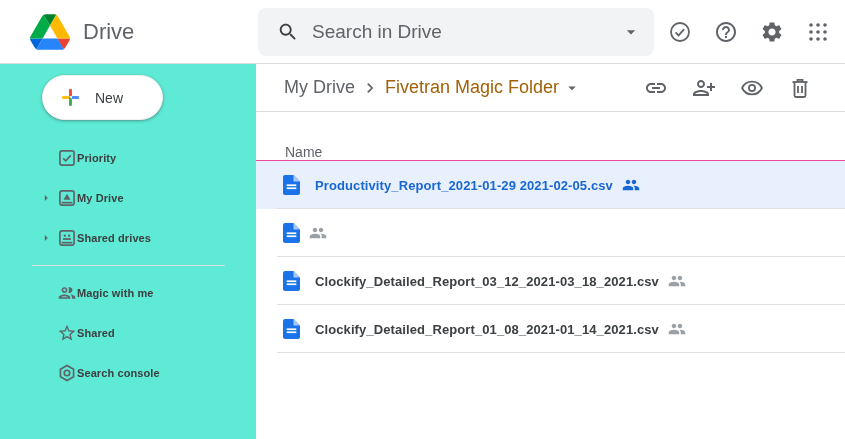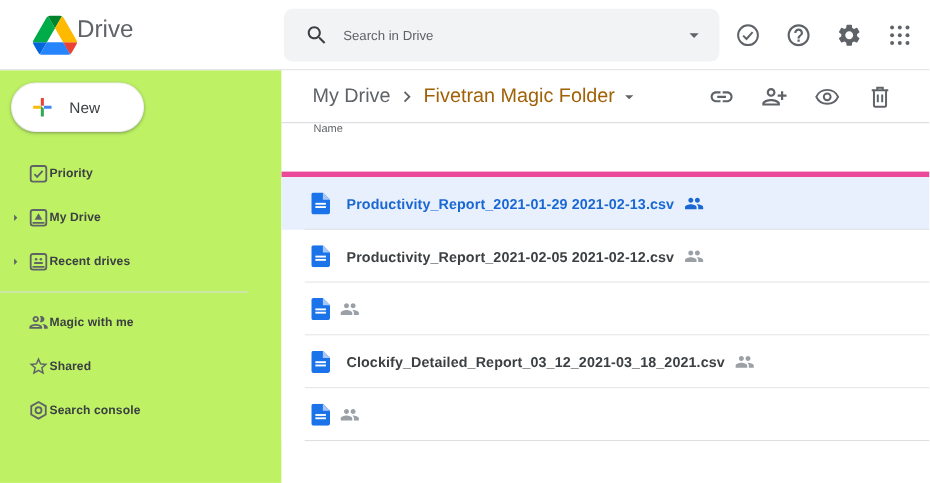--- a/index.html
+++ b/index.html
@@ -4,39 +4,39 @@
 <style>
   * { box-sizing: border-box; }
   html,body { margin:0; padding:0; }
   body {
     width:845px; height:439px; overflow:hidden; position:relative;
     background:#fff; font-family:"Liberation Sans", sans-serif; color:#3c4043;
   }
 
   
   .topbar { height:64px; display:flex; align-items:center; border-bottom:1px solid #dadce0; position:relative; background:#fff; }
-  .logo { display:flex; align-items:flex-start; margin-left:30px; }
+  .logo { display:flex; align-items:center; margin-left:30px; gap:13px; }
   .logo-text { font-size:22px; color:#5f6368; }
   .searchbar {
     position:absolute; left:258px; top:8px; width:396px; height:48px;
     background:#f1f3f4; border-radius:8px; display:flex; align-items:center;
   }
   .searchbar .search-glyph { margin-left:19px; width:22px; height:22px; color:#3c4043; flex:0 0 auto; }
   .searchbar input {
     flex:1; min-width:0; margin-left:11px; border:none; background:transparent; outline:none;
-    font-size:12px; color:#1d4ed8; font-family:inherit;
+    font-size:19px; color:#1d4ed8; font-family:inherit;
   }
   .searchbar input::placeholder { color:#5f6368; opacity:1; }
   .searchbar .caret { margin-right:13px; color:#5f6368; width:20px; height:20px; cursor:pointer; flex:0 0 auto; }
   .top-icons { position:absolute; right:15px; top:0; height:64px; display:flex; align-items:center; gap:22px; }
   .icon-btn { width:24px; height:24px; color:#5f6368; cursor:pointer; display:flex; align-items:center; justify-content:center; }
   .icon-btn svg { width:100%; height:100%; }
 
   
-  .sidebar { position:absolute; left:0; top:64px; width:256px; bottom:0; background:#bef264; }
+  .sidebar { position:absolute; left:0; top:64px; width:256px; bottom:0; background:#5eead4;padding-left:32px; }
   .new-btn {
     margin:11px 0 0 10px; width:121px; height:45px; background:#fff; border-radius:24px;
     display:flex; align-items:center; cursor:pointer; border:1px solid #f1f1f1;
     box-shadow:0 1px 2px 0 rgba(60,64,67,.30), 0 1px 3px 1px rgba(60,64,67,.15);
   }
   .new-btn .plus { margin-left:15px; width:25px; height:25px; }
   .new-btn .new-label { margin-left:12px; font-size:14px; color:#3c4043; }
   .nav { margin-top:18px; }
   .nav-item { height:40px; display:flex; align-items:center; cursor:pointer; }
   .nav-arrow { width:25px; padding-left:7px; display:flex; align-items:center; color:#5f6368; }
@@ -49,21 +49,21 @@
   
   .main { position:absolute; left:256px; top:64px; right:0; bottom:0; background:#fff; }
   .crumb-bar { height:48px; display:flex; align-items:center; padding-left:28px; border-bottom:1px solid #dadce0; }
   .crumb { font-size:18px; cursor:pointer; white-space:nowrap; }
   .crumb-parent { color:#5f6368; }
   .crumb-current { color:#a16207; }
   .crumb-sep { width:20px; height:20px; color:#5f6368; margin:0 5px; }
   .crumb-caret { width:18px; height:18px; color:#5f6368; margin-left:4px; cursor:pointer; }
   .toolbar { margin-left:auto; margin-right:33px; display:flex; align-items:center; gap:24px; }
 
-  .list-header { height:49px; display:flex; align-items:flex-start; padding-left:29px; border-bottom:5px solid #ec4899; font-size:10px; color:#5f6368; }
+  .list-header { height:49px; display:flex; align-items:flex-end; padding-left:29px; border-bottom:1px solid #ec4899; font-size:14px; color:#5f6368; }
 
   .file-row { height:48px; display:flex; align-items:center; padding-left:27px; position:relative; cursor:pointer; background:#fff; }
   .file-row::after { content:""; position:absolute; left:21px; right:0; bottom:0; border-bottom:1px solid #e0e0e0; }
   .file-row.selected { background:#e8f0fe; }
   .doc-icon { width:17px; height:20px; flex:0 0 auto; display:flex; }
   .file-name { margin-left:15px; font-size:13px; color:#3c4043; font-weight:600; letter-spacing:.1px; white-space:nowrap; }
   .file-row.selected .file-name { color:#1967d2; }
   .shared-icon { margin-left:9px; width:18px; height:18px; color:#9aa0a6; display:flex; }
   .file-row.selected .shared-icon { color:#1967d2; }
   .shared-icon svg { width:100%; height:100%; }
@@ -174,21 +174,21 @@
       </span>
       <span class="nav-icon">
         <svg viewBox="0 0 24 24" fill="none" stroke="currentColor" stroke-width="2">
           <rect x="3.5" y="3.5" width="17" height="17" rx="2.5"></rect>
           <circle cx="9.4" cy="9.2" r="1.4" fill="currentColor" stroke="none"></circle>
           <circle cx="14.6" cy="9.2" r="1.4" fill="currentColor" stroke="none"></circle>
           <path d="M7.3 13.2h9.4" stroke-width="2.2"></path>
           <path d="M5.5 17.6h13"></path>
         </svg>
       </span>
-      <span class="nav-label">Recent drives</span>
+      <span class="nav-label">Shared drives</span>
     </div>
 
     <div class="nav-divider"></div>
 
     <div class="nav-item">
       <span class="nav-arrow"></span>
       <span class="nav-icon">
         <svg viewBox="0 0 24 24" fill="currentColor">
           <path d="M9 13.75c-2.34 0-7 1.17-7 3.5V19h14v-1.75c0-2.33-4.66-3.5-7-3.5zM4.34 17c.84-.58 2.87-1.25 4.66-1.25s3.82.67 4.66 1.25H4.34zM9 12c1.93 0 3.5-1.57 3.5-3.5S10.93 5 9 5 5.5 6.57 5.5 8.5 7.07 12 9 12zm0-5c.83 0 1.5.67 1.5 1.5S9.83 10 9 10s-1.5-.67-1.5-1.5S8.17 7 9 7zm7.04 6.81c1.16.84 1.96 1.96 1.96 3.44V19h4v-1.75c0-2.02-3.5-3.17-5.96-3.44zM15 12c1.93 0 3.5-1.57 3.5-3.5S16.93 5 15 5c-.54 0-1.04.13-1.5.35.63.89 1 1.98 1 3.15s-.37 2.26-1 3.15c.46.22.96.35 1.5.35z"></path>
         </svg>
@@ -268,88 +268,73 @@
   <div id="file-list">
   <div class="file-row selected">
     <span class="doc-icon">
       <svg width="17" height="20" viewBox="0 0 17 20">
         <path d="M10.5 0H2C.9 0 0 .9 0 2v16c0 1.1.9 2 2 2h13c1.1 0 2-.9 2-2V6.5L10.5 0z" fill="#1a73e8"></path>
         <path d="M10.5 0v6.5H17L10.5 0z" fill="#a8c7fa"></path>
         <rect x="3.7" y="9.4" width="9.6" height="1.7" fill="#fff"></rect>
         <rect x="3.7" y="12.4" width="9.6" height="1.7" fill="#fff"></rect>
       </svg>
     </span>
-    <span class="file-name">Productivity_Report_2021-01-29 2021-02-13.csv</span>
+    <span class="file-name">Productivity_Report_2021-01-29 2021-02-05.csv</span>
     <span class="shared-icon">
       <svg viewBox="0 0 24 24" fill="currentColor">
         <path d="M16 11c1.66 0 2.99-1.34 2.99-3S17.66 5 16 5c-1.66 0-3 1.34-3 3s1.34 3 3 3zm-8 0c1.66 0 2.99-1.34 2.99-3S9.66 5 8 5C6.34 5 5 6.34 5 8s1.34 3 3 3zm0 2c-2.33 0-7 1.17-7 3.5V19h14v-2.5c0-2.33-4.67-3.5-7-3.5zm8 0c-.29 0-.62.02-.97.05 1.16.84 1.97 1.97 1.97 3.45V19h6v-2.5c0-2.33-4.67-3.5-7-3.5z"></path>
       </svg>
     </span>
   </div>
+
 
   <div class="file-row">
     <span class="doc-icon">
       <svg width="17" height="20" viewBox="0 0 17 20">
         <path d="M10.5 0H2C.9 0 0 .9 0 2v16c0 1.1.9 2 2 2h13c1.1 0 2-.9 2-2V6.5L10.5 0z" fill="#1a73e8"></path>
         <path d="M10.5 0v6.5H17L10.5 0z" fill="#a8c7fa"></path>
         <rect x="3.7" y="9.4" width="9.6" height="1.7" fill="#fff"></rect>
         <rect x="3.7" y="12.4" width="9.6" height="1.7" fill="#fff"></rect>
       </svg>
     </span>
-    <span class="file-name">Productivity_Report_2021-02-05 2021-02-12.csv</span>
     <span class="shared-icon">
       <svg viewBox="0 0 24 24" fill="currentColor">
         <path d="M16 11c1.66 0 2.99-1.34 2.99-3S17.66 5 16 5c-1.66 0-3 1.34-3 3s1.34 3 3 3zm-8 0c1.66 0 2.99-1.34 2.99-3S9.66 5 8 5C6.34 5 5 6.34 5 8s1.34 3 3 3zm0 2c-2.33 0-7 1.17-7 3.5V19h14v-2.5c0-2.33-4.67-3.5-7-3.5zm8 0c-.29 0-.62.02-.97.05 1.16.84 1.97 1.97 1.97 3.45V19h6v-2.5c0-2.33-4.67-3.5-7-3.5z"></path>
       </svg>
     </span>
   </div>
 
   <div class="file-row">
     <span class="doc-icon">
       <svg width="17" height="20" viewBox="0 0 17 20">
         <path d="M10.5 0H2C.9 0 0 .9 0 2v16c0 1.1.9 2 2 2h13c1.1 0 2-.9 2-2V6.5L10.5 0z" fill="#1a73e8"></path>
         <path d="M10.5 0v6.5H17L10.5 0z" fill="#a8c7fa"></path>
         <rect x="3.7" y="9.4" width="9.6" height="1.7" fill="#fff"></rect>
         <rect x="3.7" y="12.4" width="9.6" height="1.7" fill="#fff"></rect>
       </svg>
     </span>
+    <span class="file-name">Clockify_Detailed_Report_03_12_2021-03_18_2021.csv</span>
     <span class="shared-icon">
       <svg viewBox="0 0 24 24" fill="currentColor">
         <path d="M16 11c1.66 0 2.99-1.34 2.99-3S17.66 5 16 5c-1.66 0-3 1.34-3 3s1.34 3 3 3zm-8 0c1.66 0 2.99-1.34 2.99-3S9.66 5 8 5C6.34 5 5 6.34 5 8s1.34 3 3 3zm0 2c-2.33 0-7 1.17-7 3.5V19h14v-2.5c0-2.33-4.67-3.5-7-3.5zm8 0c-.29 0-.62.02-.97.05 1.16.84 1.97 1.97 1.97 3.45V19h6v-2.5c0-2.33-4.67-3.5-7-3.5z"></path>
       </svg>
     </span>
   </div>
+
 
   <div class="file-row">
     <span class="doc-icon">
       <svg width="17" height="20" viewBox="0 0 17 20">
         <path d="M10.5 0H2C.9 0 0 .9 0 2v16c0 1.1.9 2 2 2h13c1.1 0 2-.9 2-2V6.5L10.5 0z" fill="#1a73e8"></path>
         <path d="M10.5 0v6.5H17L10.5 0z" fill="#a8c7fa"></path>
         <rect x="3.7" y="9.4" width="9.6" height="1.7" fill="#fff"></rect>
         <rect x="3.7" y="12.4" width="9.6" height="1.7" fill="#fff"></rect>
       </svg>
     </span>
-    <span class="file-name">Clockify_Detailed_Report_03_12_2021-03_18_2021.csv</span>
-    <span class="shared-icon">
-      <svg viewBox="0 0 24 24" fill="currentColor">
-        <path d="M16 11c1.66 0 2.99-1.34 2.99-3S17.66 5 16 5c-1.66 0-3 1.34-3 3s1.34 3 3 3zm-8 0c1.66 0 2.99-1.34 2.99-3S9.66 5 8 5C6.34 5 5 6.34 5 8s1.34 3 3 3zm0 2c-2.33 0-7 1.17-7 3.5V19h14v-2.5c0-2.33-4.67-3.5-7-3.5zm8 0c-.29 0-.62.02-.97.05 1.16.84 1.97 1.97 1.97 3.45V19h6v-2.5c0-2.33-4.67-3.5-7-3.5z"></path>
-      </svg>
-    </span>
-  </div>
-
-
-  <div class="file-row">
-    <span class="doc-icon">
-      <svg width="17" height="20" viewBox="0 0 17 20">
-        <path d="M10.5 0H2C.9 0 0 .9 0 2v16c0 1.1.9 2 2 2h13c1.1 0 2-.9 2-2V6.5L10.5 0z" fill="#1a73e8"></path>
-        <path d="M10.5 0v6.5H17L10.5 0z" fill="#a8c7fa"></path>
-        <rect x="3.7" y="9.4" width="9.6" height="1.7" fill="#fff"></rect>
-        <rect x="3.7" y="12.4" width="9.6" height="1.7" fill="#fff"></rect>
-      </svg>
-    </span>
+    <span class="file-name">Clockify_Detailed_Report_01_08_2021-01_14_2021.csv</span>
     <span class="shared-icon">
       <svg viewBox="0 0 24 24" fill="currentColor">
         <path d="M16 11c1.66 0 2.99-1.34 2.99-3S17.66 5 16 5c-1.66 0-3 1.34-3 3s1.34 3 3 3zm-8 0c1.66 0 2.99-1.34 2.99-3S9.66 5 8 5C6.34 5 5 6.34 5 8s1.34 3 3 3zm0 2c-2.33 0-7 1.17-7 3.5V19h14v-2.5c0-2.33-4.67-3.5-7-3.5zm8 0c-.29 0-.62.02-.97.05 1.16.84 1.97 1.97 1.97 3.45V19h6v-2.5c0-2.33-4.67-3.5-7-3.5z"></path>
       </svg>
     </span>
   </div>
 </div>
 </main>
 
 </body></html>

